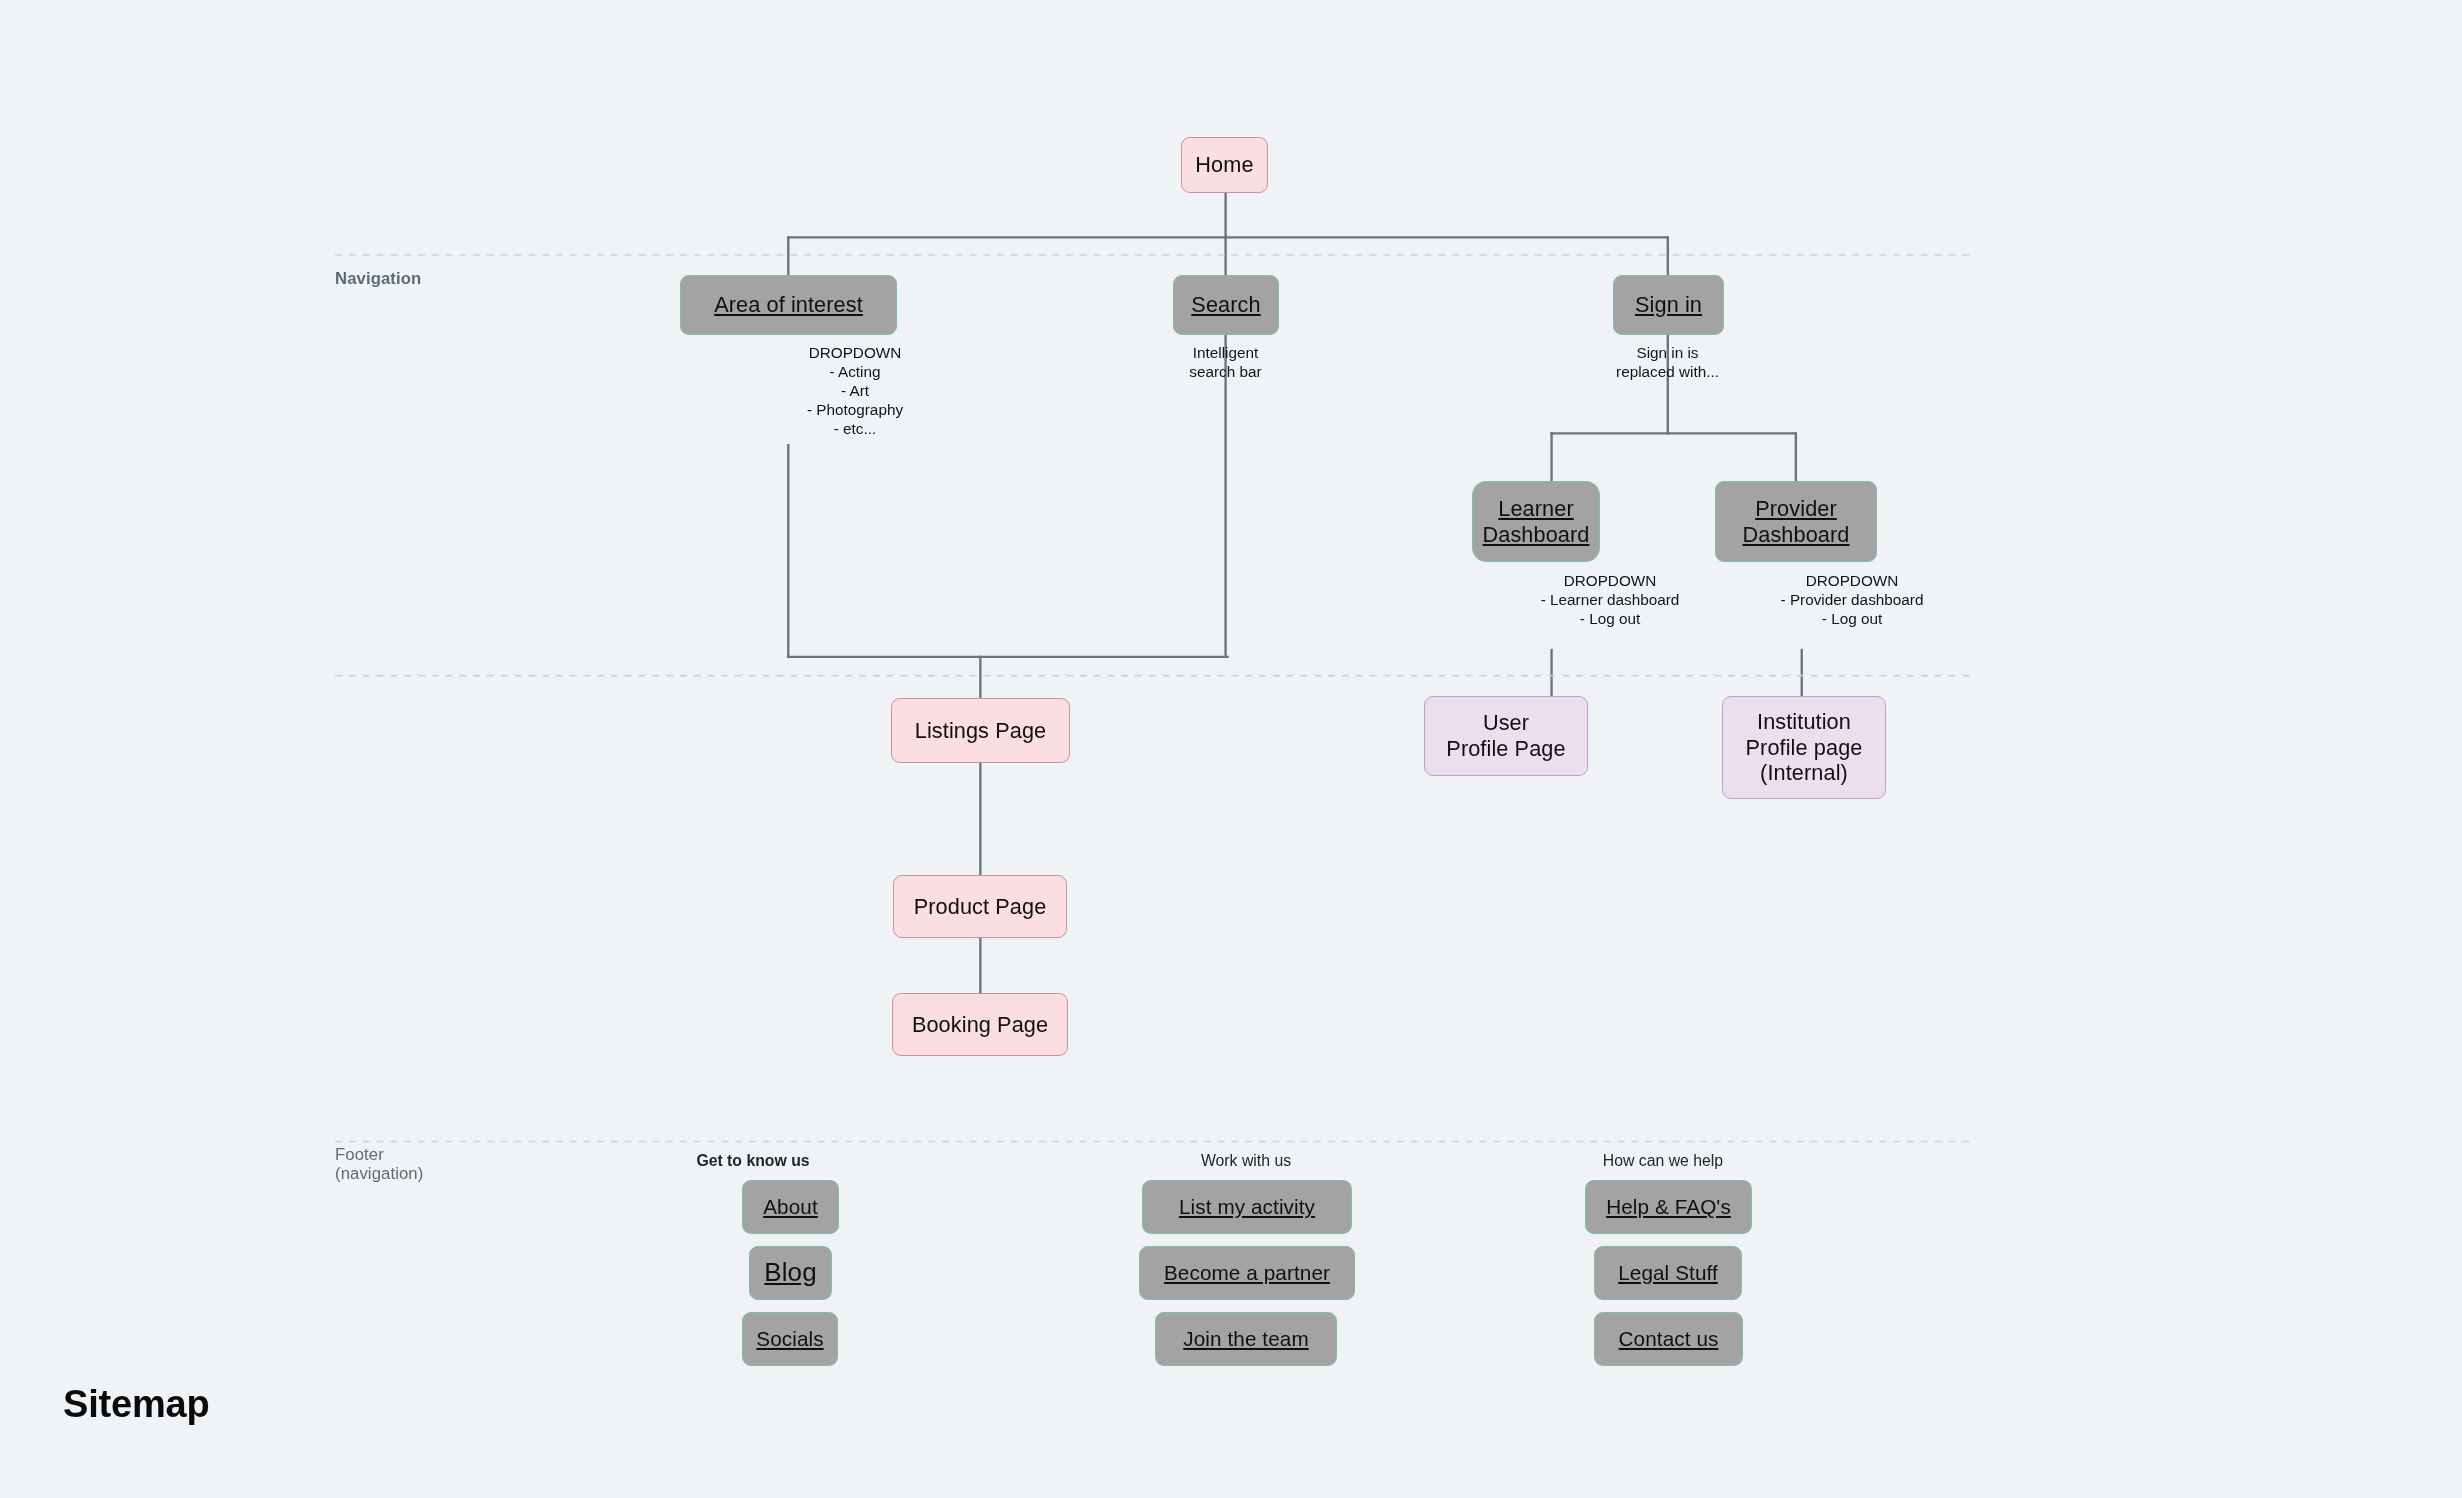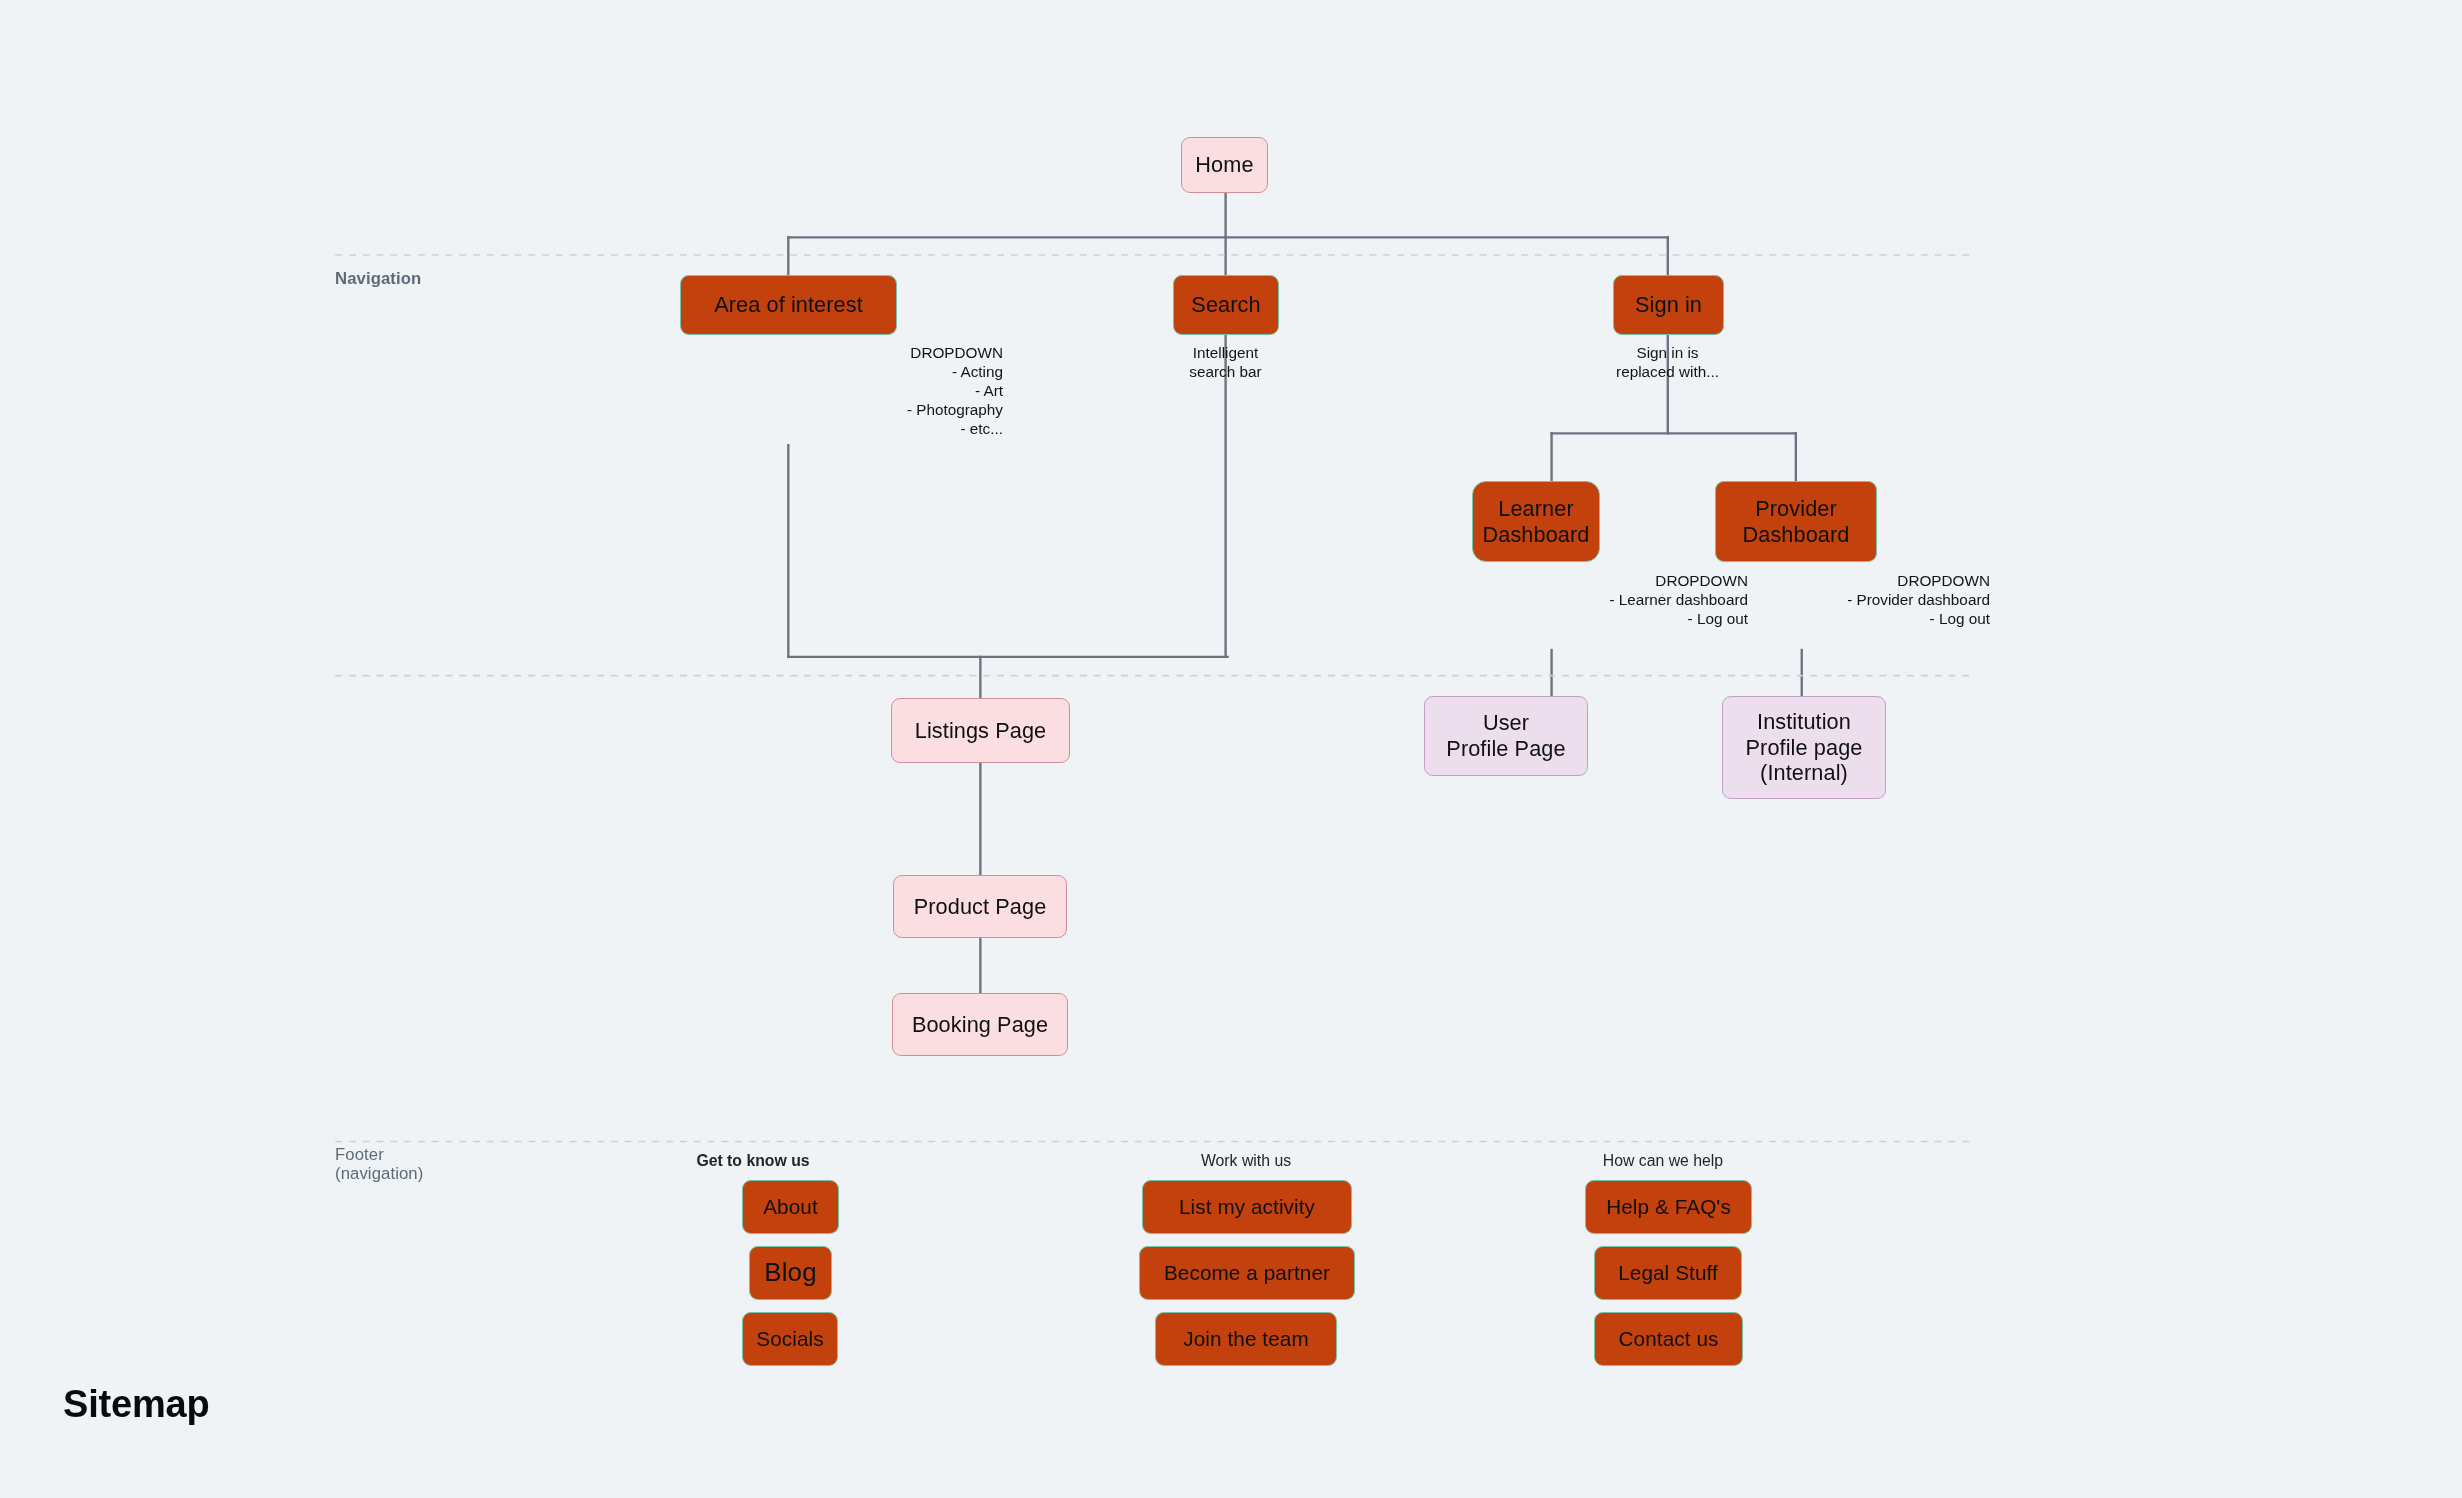--- a/index.html
+++ b/index.html
@@ -35,33 +35,33 @@
     align-items:center;
     justify-content:center;
     text-align:center;
     font-size:21.7px;
     line-height:25.6px;
     letter-spacing:0.1px;
     white-space:pre-line;
     color:#101010;
   }
   .pink{ background:#fadee1; border:1.6px solid #cf8f99; }
-  .green{ background:#c2410c; border:1.6px solid #76c4a5; }
+  .green{ background:#a3a3a3; border:1.6px solid #76c4a5;text-decoration:underline; }
   .purple{ background:#eddeee; border:1.6px solid #c2a0c6; }
 
   
   .note{
     position:absolute;
     font-size:15.3px;
     line-height:19px;
     color:#141414;
     white-space:pre-line;
   }
   .note.center{ text-align:center; }
-  .note.left{ text-align:right; }
+  .note.left{ text-align:center; }
 
   
   .col-title{
     position:absolute;
     font-size:15.8px;
     line-height:18.7px;
     color:#20262c;
     text-align:center;
     white-space:nowrap;
   }

